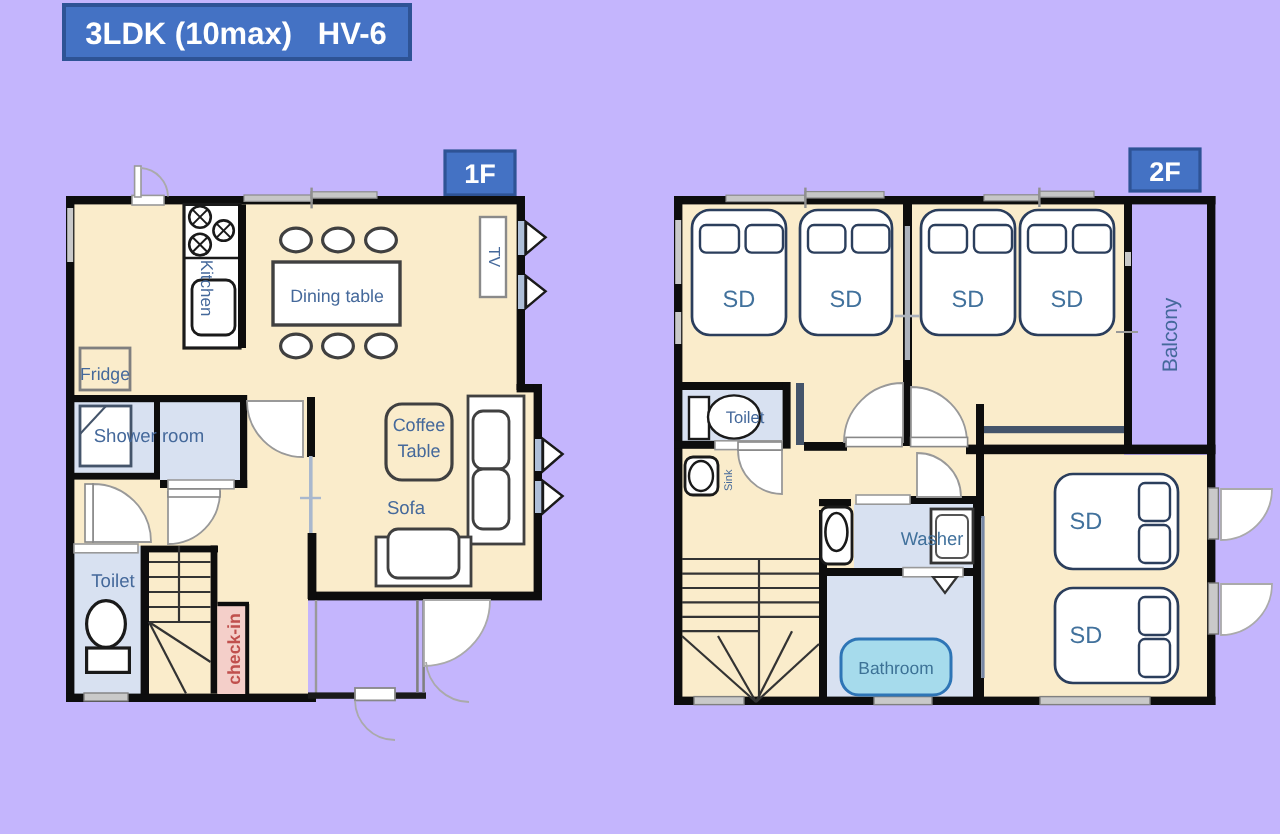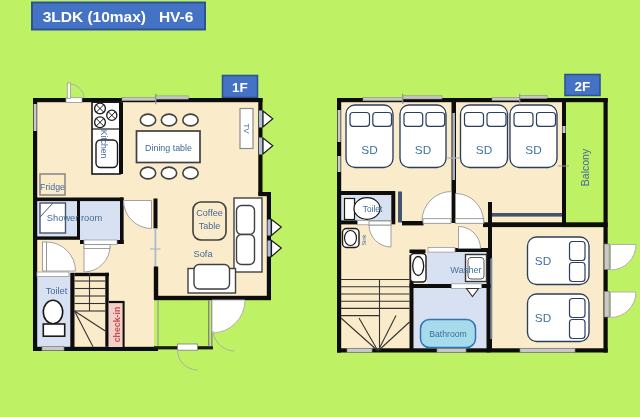--- a/index.html
+++ b/index.html
@@ -1,16 +1,16 @@
 <!DOCTYPE html>
 <html><head>
 <meta charset="utf-8">
 <style>
 html,body{margin:0;padding:0;background:#fff;}
-#page{position:relative;width:640px;height:417px;background:#bef264;overflow:hidden;}
+#page{position:relative;width:640px;height:417px;background:#c4b5fd;overflow:hidden;}
 svg{position:absolute;top:0;left:0;}
 text{font-family:"Liberation Sans",sans-serif;}
 </style>
 </head>
 <body>
 <div id="page">
 <svg width="640" height="417" viewBox="0 0 640 417">
 
 <rect x="32" y="2.5" width="173" height="27" fill="#4472C4" stroke="#2E5395" stroke-width="2"></rect>
 <text x="118" y="22" font-size="15.5" font-weight="bold" fill="#fff" text-anchor="middle">3LDK (10max)&nbsp;&nbsp;&nbsp;HV-6</text>

